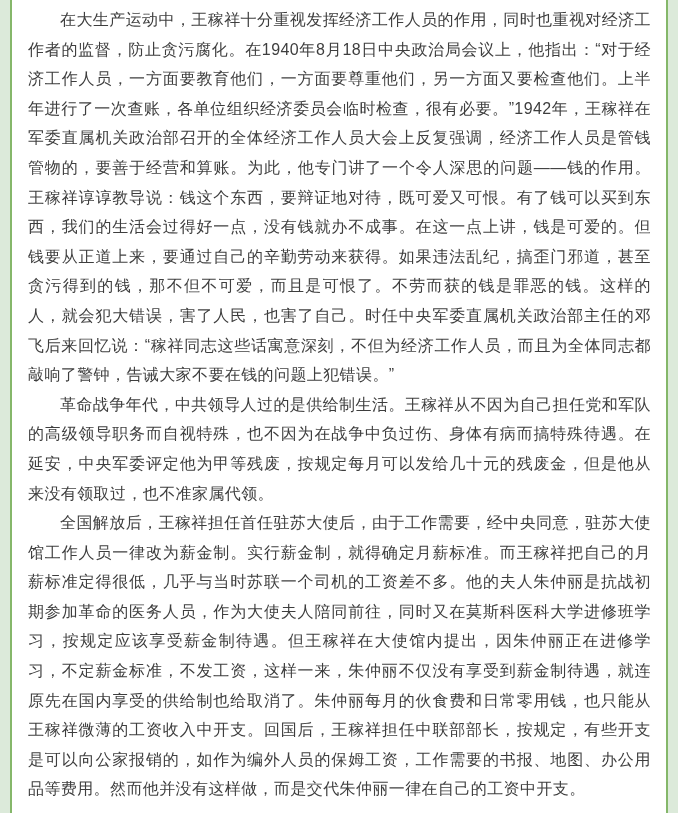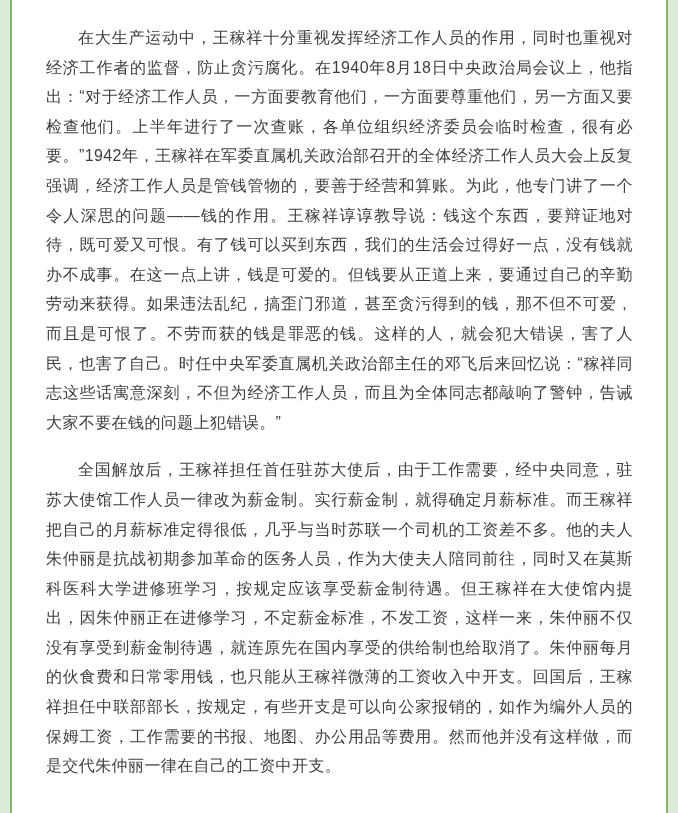--- a/index.html
+++ b/index.html
@@ -28,34 +28,35 @@
   }
   .edge-strip.right {
     right: 0;
     border-left: 2px solid #85b76a;
   }
   .content {
     margin: 0 12px;
     padding: 5px 15px 12px 16px;
   }
   .content p {
-    margin: 18px;
+    margin: 0;
     padding: 0;
     text-indent: 2em;
     text-align: justify;
     font-family: "Liberation Sans", "DejaVu Sans", sans-serif;
     font-size: 16px;
     line-height: 29.6px;
     letter-spacing: 0.4px;
     color: #3e3e3e;
   }
 </style>
 </head>
 <body>
 
 <div class="page">
   <div class="edge-strip left"></div>
   <div class="edge-strip right"></div>
   <div class="content">
     <p>在大生产运动中，王稼祥十分重视发挥经济工作人员的作用，同时也重视对经济工作者的监督，防止贪污腐化。在1940年8月18日中央政治局会议上，他指出：“对于经济工作人员，一方面要教育他们，一方面要尊重他们，另一方面又要检查他们。上半年进行了一次查账，各单位组织经济委员会临时检查，很有必要。”1942年，王稼祥在军委直属机关政治部召开的全体经济工作人员大会上反复强调，经济工作人员是管钱管物的，要善于经营和算账。为此，他专门讲了一个令人深思的问题——钱的作用。王稼祥谆谆教导说：钱这个东西，要辩证地对待，既可爱又可恨。有了钱可以买到东西，我们的生活会过得好一点，没有钱就办不成事。在这一点上讲，钱是可爱的。但钱要从正道上来，要通过自己的辛勤劳动来获得。如果违法乱纪，搞歪门邪道，甚至贪污得到的钱，那不但不可爱，而且是可恨了。不劳而获的钱是罪恶的钱。这样的人，就会犯大错误，害了人民，也害了自己。时任中央军委直属机关政治部主任的邓飞后来回忆说：“稼祥同志这些话寓意深刻，不但为经济工作人员，而且为全体同志都敲响了警钟，告诫大家不要在钱的问题上犯错误。”</p>
+    <p>革命战争年代，中共领导人过的是供给制生活。王稼祥从不因为自己担任党和军队的高级领导职务而自视特殊，也不因为在战争中负过伤、身体有病而搞特殊待遇。在延安，中央军委评定他为甲等残废，按规定每月可以发给几十元的残废金，但是他从来没有领取过，也不准家属代领。</p>
     <p>全国解放后，王稼祥担任首任驻苏大使后，由于工作需要，经中央同意，驻苏大使馆工作人员一律改为薪金制。实行薪金制，就得确定月薪标准。而王稼祥把自己的月薪标准定得很低，几乎与当时苏联一个司机的工资差不多。他的夫人朱仲丽是抗战初期参加革命的医务人员，作为大使夫人陪同前往，同时又在莫斯科医科大学进修班学习，按规定应该享受薪金制待遇。但王稼祥在大使馆内提出，因朱仲丽正在进修学习，不定薪金标准，不发工资，这样一来，朱仲丽不仅没有享受到薪金制待遇，就连原先在国内享受的供给制也给取消了。朱仲丽每月的伙食费和日常零用钱，也只能从王稼祥微薄的工资收入中开支。回国后，王稼祥担任中联部部长，按规定，有些开支是可以向公家报销的，如作为编外人员的保姆工资，工作需要的书报、地图、办公用品等费用。然而他并没有这样做，而是交代朱仲丽一律在自己的工资中开支。</p>
   </div>
 </div>
 
 </body></html>

